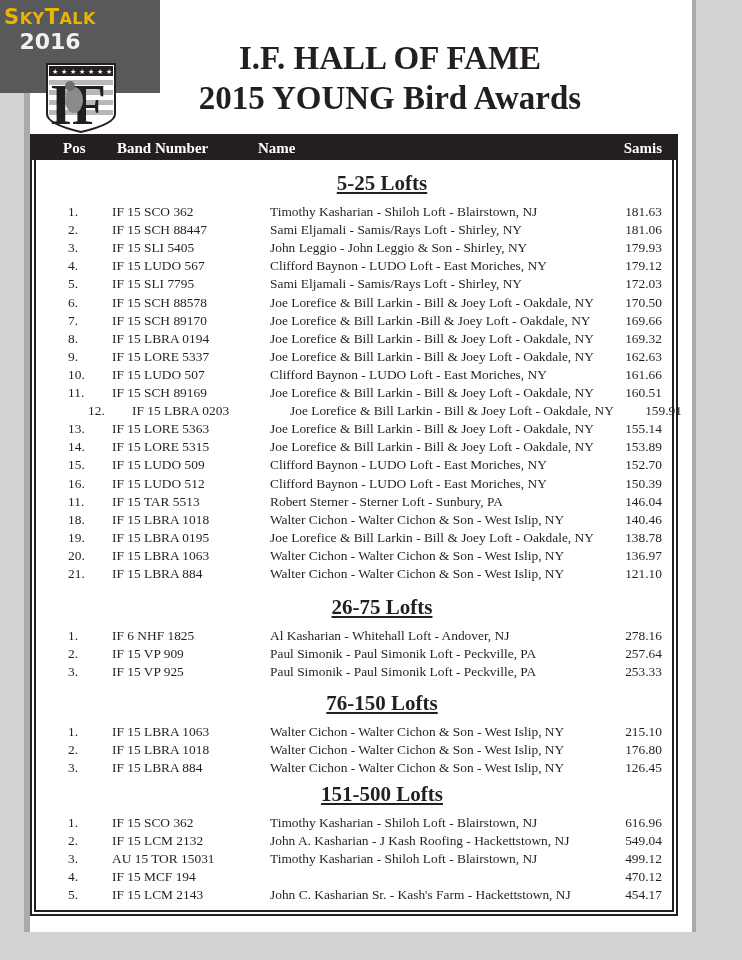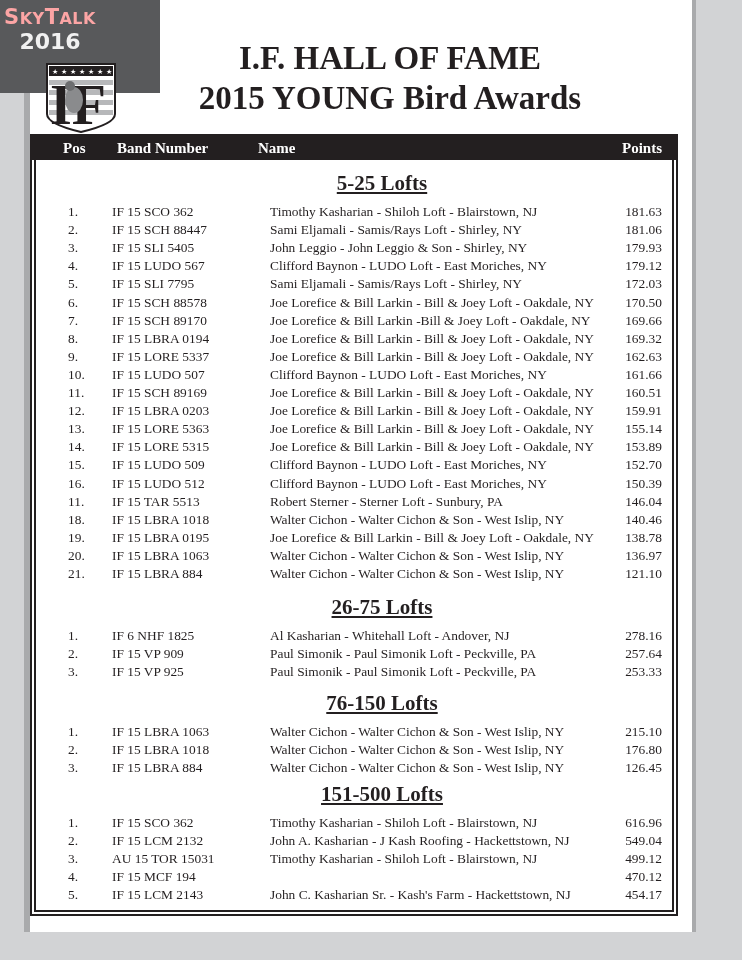--- a/index.html
+++ b/index.html
@@ -18,21 +18,21 @@
   }
   .right-strip { position:absolute; left:698px; top:0; width:44px; height:932px; background:#d2d3d5; }
   .left-strip { position:absolute; left:0; top:0; width:24px; height:932px; background:#d2d3d5; }
 
   .brand-box {
     position:absolute; left:0; top:0; width:160px; height:93px;
     background:#58595b; z-index:2;
   }
   .brand-title {
     position:absolute; left:0; width:100px; top:6px; text-align:center;
-    font-family:"DejaVu Sans", sans-serif; font-weight:bold; color:#fca5a5;
+    font-family:"DejaVu Sans", sans-serif; font-weight:bold; color:#eab308;
     font-size:21px; letter-spacing:0.5px; line-height:22px;
   }
   .brand-title .sm { font-size:16px; }
   .brand-year {
     position:absolute; left:0; width:100px; top:30px; text-align:center;
     font-family:"DejaVu Sans", sans-serif; font-weight:bold; color:#f1f1f1;
     font-size:22px; line-height:24px;
   }
 
   .logo {
@@ -122,21 +122,21 @@
 </div>
 
 <div class="title l1">I.F. HALL OF FAME</div>
 <div class="title l2">2015 YOUNG Bird Awards</div>
 
 <div class="table-box">
   <div class="thead">
     <span style="left:31px">Pos</span>
     <span style="left:85px">Band Number</span>
     <span style="left:226px">Name</span>
-    <span style="right:14px">Points</span>
+    <span style="right:14px">Samis</span>
   </div>
   <div class="inner"></div>
   <div id="table-body">
       <div class="section-title" style="top: 34px;">5-25 Lofts</div>
       <div class="row" style="top: 67px;">
         <span class="c-pos">1.</span>
         <span class="c-band">IF 15 SCO 362</span>
         <span class="c-name">Timothy Kasharian - Shiloh Loft - Blairstown, NJ</span>
         <span class="c-pts">181.63</span>
       </div>
@@ -193,21 +193,21 @@
         <span class="c-band">IF 15 LUDO 507</span>
         <span class="c-name">Clifford Baynon - LUDO Loft - East Moriches, NY</span>
         <span class="c-pts">161.66</span>
       </div>
       <div class="row" style="top: 248px;">
         <span class="c-pos">11.</span>
         <span class="c-band">IF 15 SCH 89169</span>
         <span class="c-name">Joe Lorefice &amp; Bill Larkin - Bill &amp; Joey Loft - Oakdale, NY</span>
         <span class="c-pts">160.51</span>
       </div>
-      <div class="row" style="top: 266.1px;">
+      <div class="row" style="top: 266.1px; margin-left: 20px;">
         <span class="c-pos">12.</span>
         <span class="c-band">IF 15 LBRA 0203</span>
         <span class="c-name">Joe Lorefice &amp; Bill Larkin - Bill &amp; Joey Loft - Oakdale, NY</span>
         <span class="c-pts">159.91</span>
       </div>
       <div class="row" style="top: 284.2px;">
         <span class="c-pos">13.</span>
         <span class="c-band">IF 15 LORE 5363</span>
         <span class="c-name">Joe Lorefice &amp; Bill Larkin - Bill &amp; Joey Loft -  Oakdale, NY</span>
         <span class="c-pts">155.14</span>

